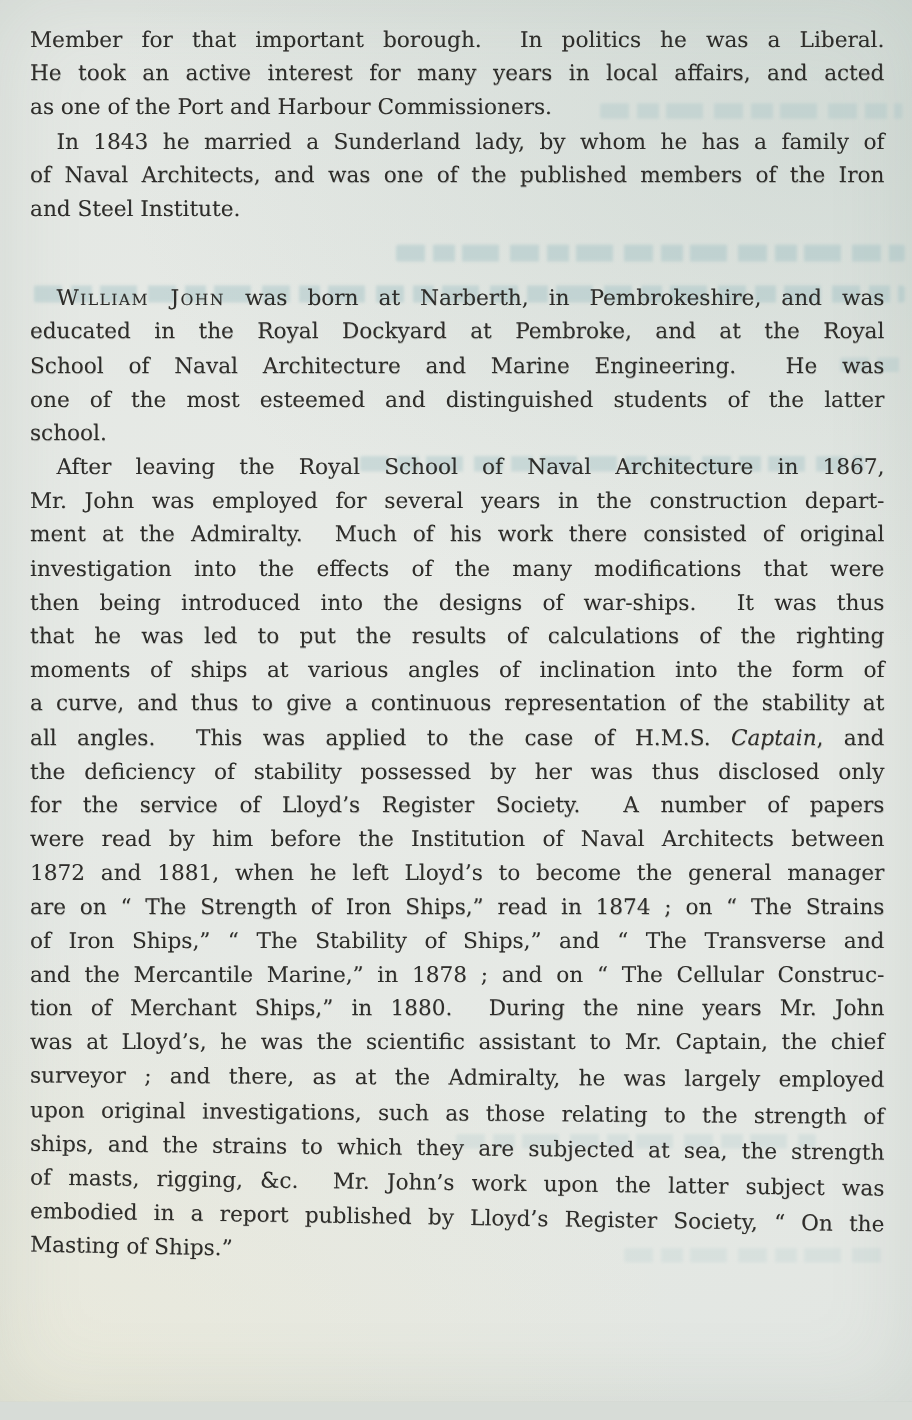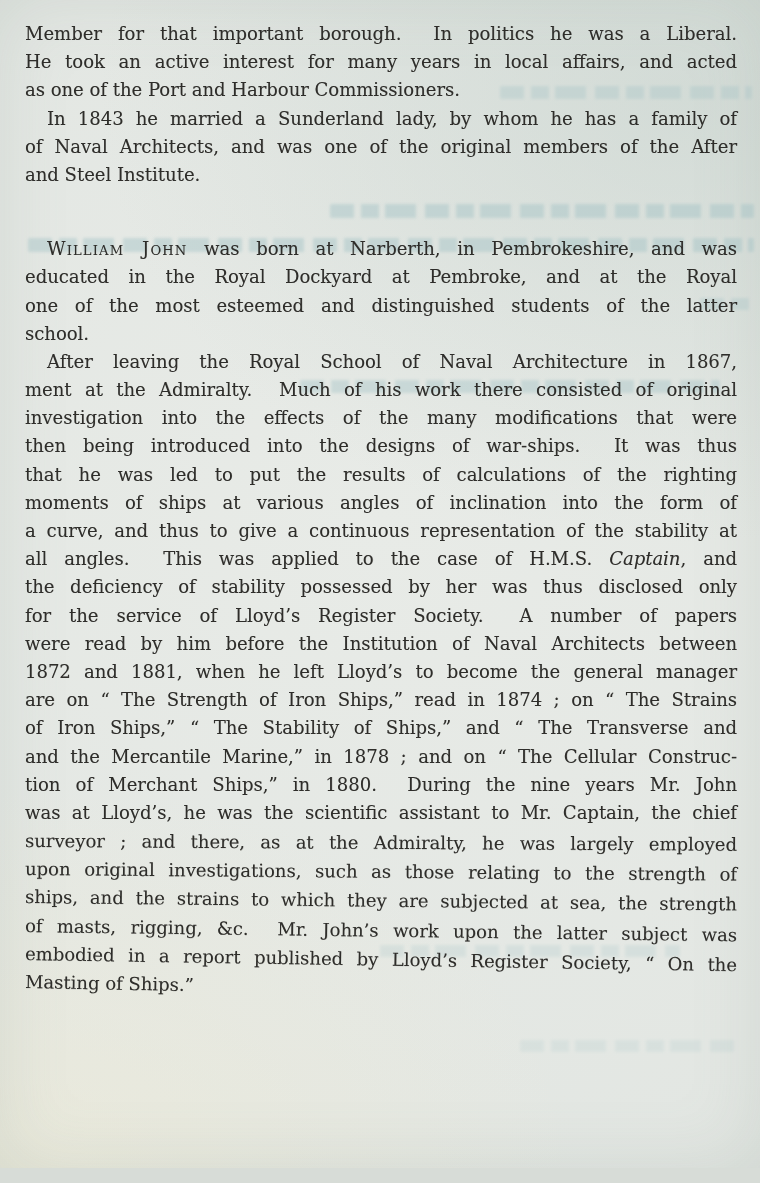--- a/index.html
+++ b/index.html
@@ -70,31 +70,33 @@
       <div class="ghost" style="top: 1040px; left: 520px; width: 220px; height: 12px; opacity: 0.16; color: rgb(159, 192, 196);"></div>
     </div>
   <div class="text-col">
       <div class="para">
         <div class="line"><span class="seg normal">Member for that important borough.  In politics he was a Liberal.</span></div>
         <div class="line"><span class="seg normal">He took an active interest for many years in local affairs, and acted</span></div>
         <div class="line last"><span class="seg normal">as one of the Port and Harbour Commissioners.</span></div>
       </div>
       <div class="para">
         <div class="line indent"><span class="seg normal">In 1843 he married a Sunderland lady, by whom he has a family of</span></div>
-        <div class="line"><span class="seg normal">of Naval Architects, and was one of the original members of the After</span></div>
+        <div class="line"><span class="seg normal">of Naval Architects, and was one of the published members of the Iron</span></div>
         <div class="line last"><span class="seg normal">and Steel Institute.</span></div>
       </div>
       <div class="para gap">
         <div class="line indent"><span class="seg smallcaps">William John</span><span class="seg normal"> was born at Narberth, in Pembrokeshire, and was</span></div>
         <div class="line"><span class="seg normal">educated in the Royal Dockyard at Pembroke, and at the Royal</span></div>
+        <div class="line"><span class="seg normal">School of Naval Architecture and Marine Engineering.  He was</span></div>
         <div class="line"><span class="seg normal">one of the most esteemed and distinguished students of the latter</span></div>
         <div class="line last"><span class="seg normal">school.</span></div>
       </div>
       <div class="para">
         <div class="line indent"><span class="seg normal">After leaving the Royal School of Naval Architecture in 1867,</span></div>
+        <div class="line"><span class="seg normal">Mr. John was employed for several years in the construction depart-</span></div>
         <div class="line"><span class="seg normal">ment at the Admiralty.  Much of his work there consisted of original</span></div>
         <div class="line"><span class="seg normal">investigation into the effects of the many modifications that were</span></div>
         <div class="line"><span class="seg normal">then being introduced into the designs of war-ships.  It was thus</span></div>
         <div class="line"><span class="seg normal">that he was led to put the results of calculations of the righting</span></div>
         <div class="line"><span class="seg normal">moments of ships at various angles of inclination into the form of</span></div>
         <div class="line"><span class="seg normal">a curve, and thus to give a continuous representation of the stability at</span></div>
         <div class="line"><span class="seg normal">all angles.  This was applied to the case of H.M.S. </span><span class="seg italic">Captain</span><span class="seg normal">, and</span></div>
         <div class="line"><span class="seg normal">the deficiency of stability possessed by her was thus disclosed only</span></div>
         <div class="line"><span class="seg normal">for the service of Lloyd’s Register Society.  A number of papers</span></div>
         <div class="line"><span class="seg normal">were read by him before the Institution of Naval Architects between</span></div>

